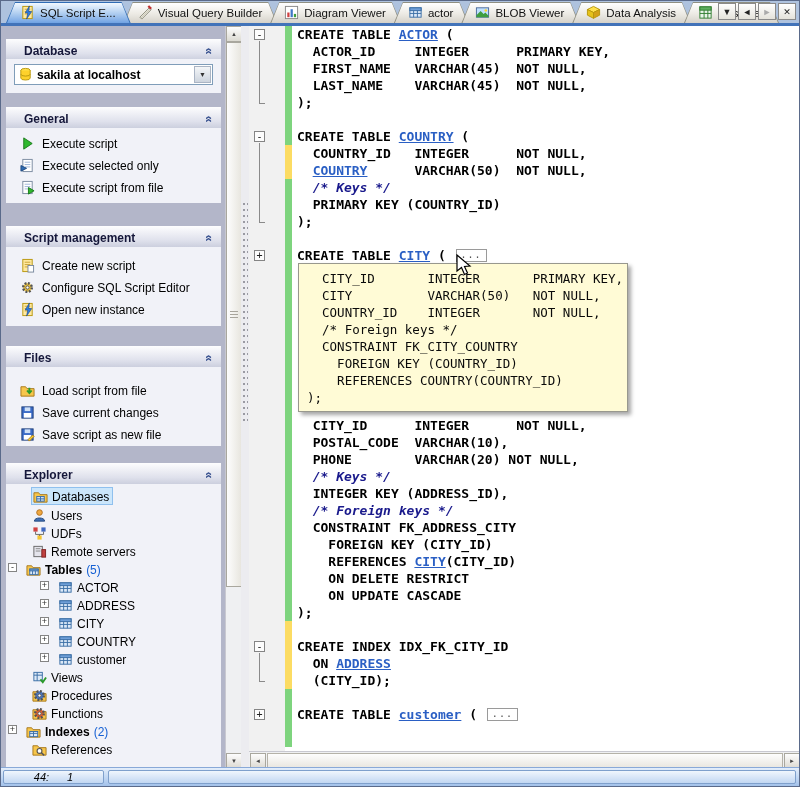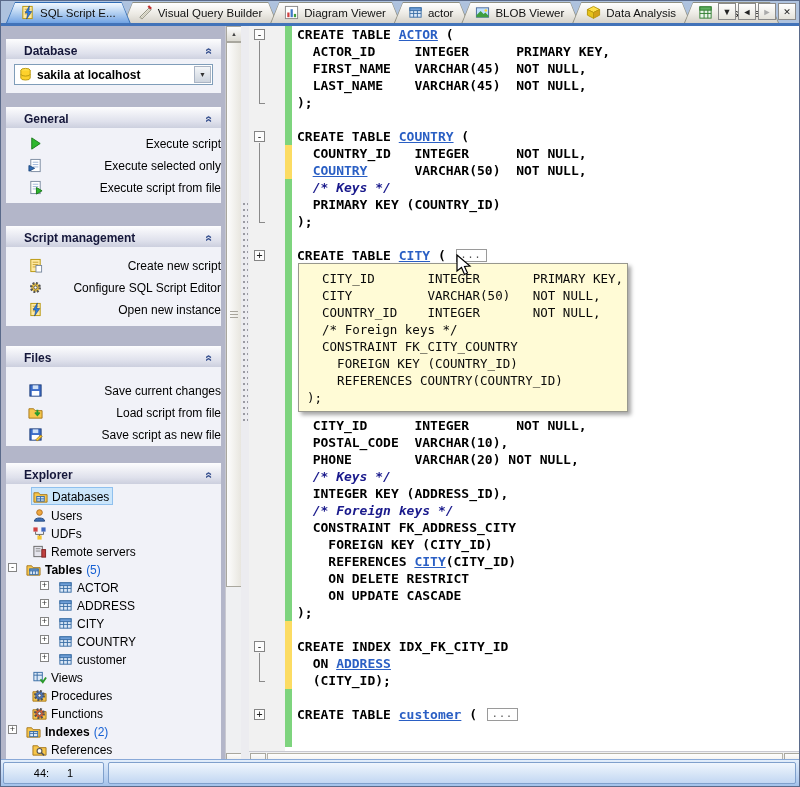--- a/index.html
+++ b/index.html
@@ -34,21 +34,21 @@
               display:flex;align-items:center;padding:0 8px 0 18px;}
   .sec-title{font-weight:bold;font-size:12px;color:#15173a;flex:1;}
   .chevron{display:inline-block;transform:rotate(90deg);color:#3a5390;font-weight:bold;font-size:12px;}
   .sec-panel{position:absolute;left:5px;right:4px;background:#f1f2f8;}
   .combo{margin:5px 8px;height:21px;background:#fff;border:1px solid #7f9db9;display:flex;align-items:center;}
   .combo .cicon{width:16px;height:16px;margin:0 3px 0 3px;flex:0 0 16px;}
   .combo-text{flex:1;font-weight:bold;font-size:12px;color:#000;white-space:nowrap;overflow:hidden;}
   .combo-btn{width:17px;height:17px;margin-right:1px;border:1px solid #aab4c4;
              background:linear-gradient(#f4f6f8,#cdd4de);display:flex;align-items:center;justify-content:center;
              font-size:7px;color:#333;}
-  .act-row{height:22px;display:flex;align-items:center;gap:6px;padding-left:22px;font-size:12px;color:#000;cursor:default;justify-content:space-between;}
+  .act-row{height:22px;display:flex;align-items:center;gap:6px;padding-left:14px;font-size:12px;color:#000;cursor:default;}
   .act-row .aicon{width:16px;height:16px;flex:0 0 16px;}
 
   
   .tree{position:absolute;left:5px;right:4px;top:458px;bottom:0;background:#f1f2f8;overflow:hidden;padding-top:3px;}
   .trow{height:18px;display:flex;align-items:center;font-size:12px;color:#000;position:relative;cursor:default;}
   .texp{position:absolute;width:9px;height:9px;border:1px solid #848484;background:#fff;
         font-size:9px;line-height:7px;text-align:center;color:#333;top:4px;}
   .ticn{width:15px;height:15px;flex:0 0 15px;margin-right:4px;}
   .trow-main{display:flex;align-items:flex-end;height:18px;padding:0 3px 0 1px;}
   .trow-main.sel{background:#cbe6fb;border:1px solid #8fc0ee;}
@@ -91,22 +91,22 @@
   .cursor{position:absolute;left:207px;top:228px;z-index:9;}
 
   
   .hscroll{position:absolute;left:248px;top:750px;width:552px;height:18px;background:#eff0f2;border-top:1px solid #c8c8d0;}
   .hbtn{position:absolute;top:1px;width:16px;height:16px;background:linear-gradient(#fdfdfd,#dcdad2);
         border:1px solid #a9a79e;display:flex;align-items:center;justify-content:center;font-size:6px;color:#444;}
   .h-thumb{position:absolute;left:18px;top:1px;right:18px;height:16px;border:1px solid #b5b2a8;
            background:linear-gradient(#fdfdfd,#e8e6df);}
 
   
-  .statusbar{position:absolute;left:0;bottom:0;width:100%;height:27px;
-             background:linear-gradient(#e3eefb,#b6cff0 70%,#a3c2ea);border-top:1px solid #89a9d8;}
+  .statusbar{position:absolute;left:0;bottom:0;width:100%;height:19px;
+             background:linear-gradient(#e3eefb,#b6cff0 70%,#a3c2ea);border-top:1px solid #89a9d8;font-style:italic;}
   .sb-panel{position:absolute;top:2px;bottom:2px;border:1px solid #7fa0cc;border-radius:2px;
             background:linear-gradient(#f0f6fd,#c2d7f2);display:flex;align-items:center;justify-content:center;
             font-size:11px;color:#000;}
   .sb-panel.p1{left:2px;width:101px;gap:18px;}
   .sb-panel.p2{left:107px;right:3px;}
 
   .icon16 svg{display:block;}
 </style>
 </head>
 <body>
@@ -295,32 +295,32 @@
         </div>
       </div>
 
     <div class="sec-header" style="top:320px;">
       <span class="sec-title">Files</span>
       <span class="chevron">«</span>
     </div>
     <div class="sec-panel" style="top:341px;height:79px;padding-top:13px;">
         <div class="act-row">
           <span class="aicon"><svg width="15" height="15" viewBox="0 0 16 16">
+              <path d="M1 4 h5 l1.5 2 H15 v8 H1z" fill="#f7c64b" stroke="#a8781b" stroke-width="1"></path>
+              <path d="M10 5 v5 M7.5 8 L10 10.8 L12.5 8" stroke="#2a9a2a" stroke-width="2" fill="none"></path>
+            </svg></span>
+          <span>Load script from file</span>
+        </div>
+        <div class="act-row">
+          <span class="aicon"><svg width="15" height="15" viewBox="0 0 16 16">
               <rect x="2" y="2" width="12" height="12" fill="#3a6bc8" stroke="#1f3f7a"></rect>
               <rect x="5" y="2.5" width="6" height="4" fill="#cfe0f5"></rect>
               <rect x="4" y="8.5" width="8" height="5" fill="#fff"></rect>
             </svg></span>
           <span>Save current changes</span>
-        </div>
-        <div class="act-row">
-          <span class="aicon"><svg width="15" height="15" viewBox="0 0 16 16">
-              <path d="M1 4 h5 l1.5 2 H15 v8 H1z" fill="#f7c64b" stroke="#a8781b" stroke-width="1"></path>
-              <path d="M10 5 v5 M7.5 8 L10 10.8 L12.5 8" stroke="#2a9a2a" stroke-width="2" fill="none"></path>
-            </svg></span>
-          <span>Load script from file</span>
         </div>
         <div class="act-row">
           <span class="aicon"><svg width="15" height="15" viewBox="0 0 16 16">
               <rect x="2" y="2" width="12" height="12" fill="#3a6bc8" stroke="#1f3f7a"></rect>
               <rect x="5" y="2.5" width="6" height="4" fill="#cfe0f5"></rect>
               <rect x="4" y="8.5" width="8" height="5" fill="#fff"></rect>
               <path d="M10 15 L15 10 l-1.5-1.5 L8.5 13.5z" fill="#ffd12b" stroke="#a8781b"></path>
             </svg></span>
           <span>Save script as new file</span>
         </div>

